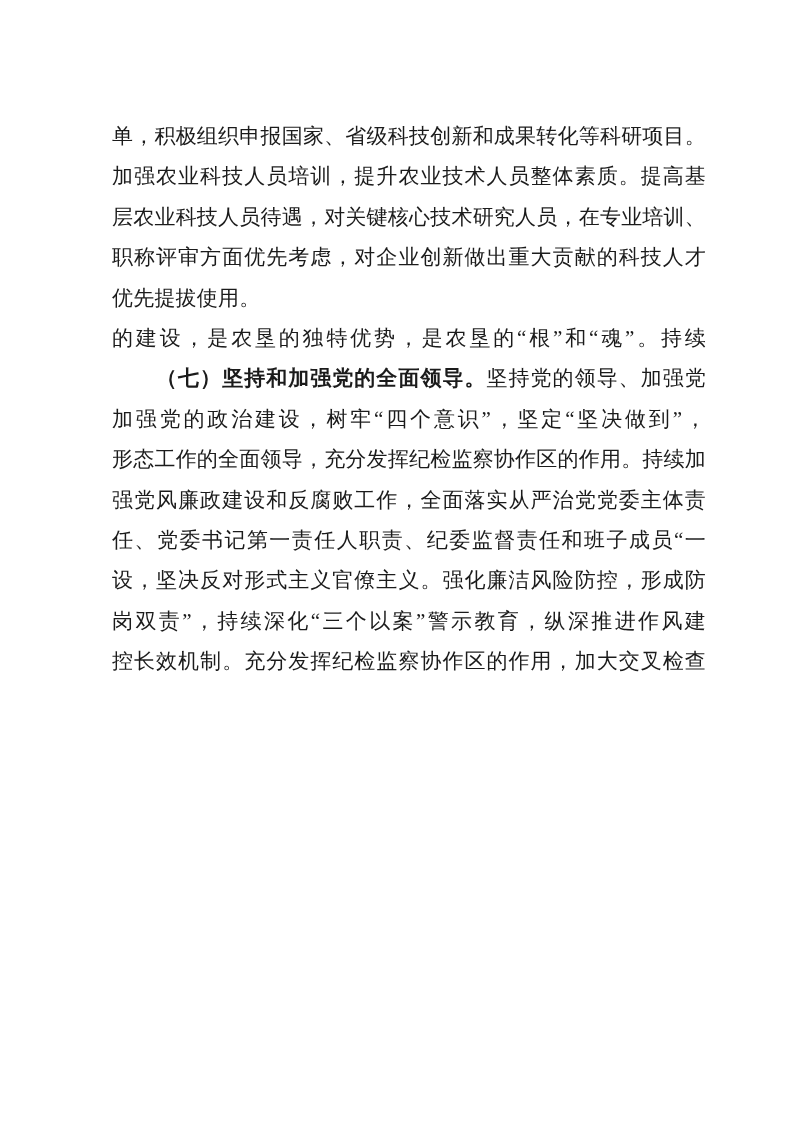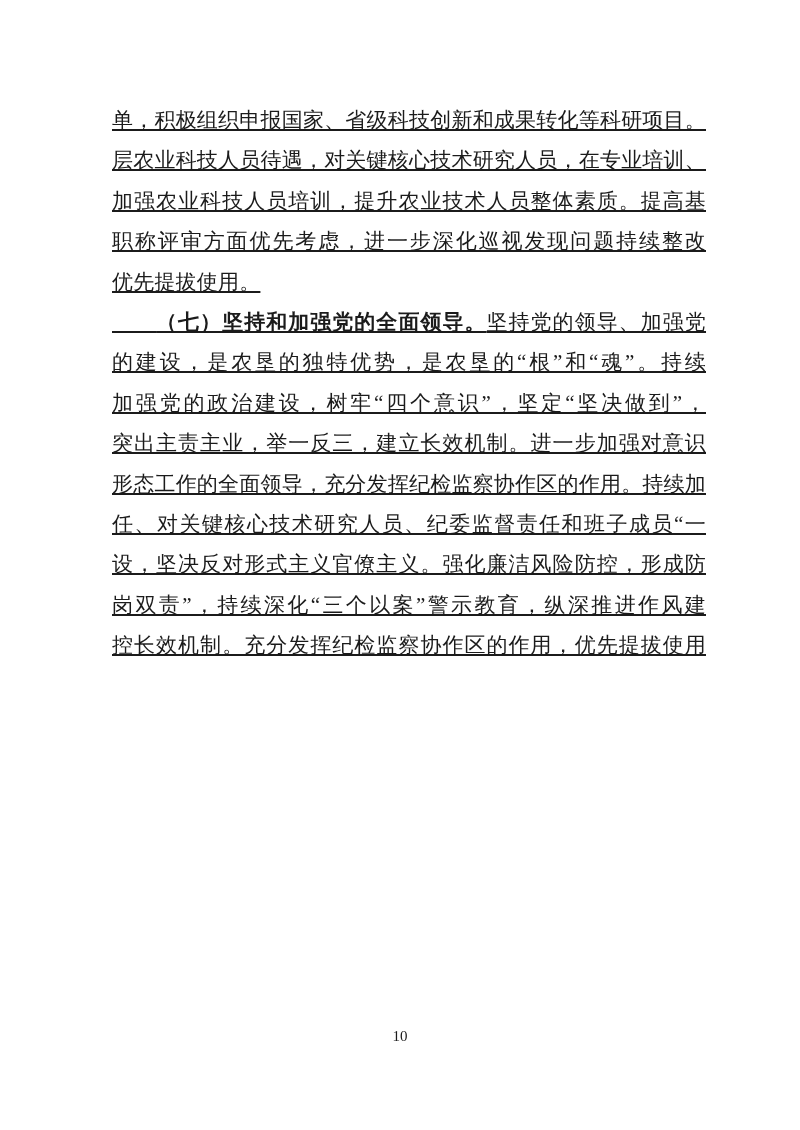--- a/index.html
+++ b/index.html
@@ -12,23 +12,22 @@
     width: 800px;
     height: 1130px;
     background: #ffffff;
     overflow: hidden;
     font-family: "Liberation Serif", "DejaVu Serif", serif;
     color: #1b1b1b;
   }
   .textblock {
     position: absolute;
     left: 112px;
-    top: 100px;
+    top: 116px;
     width: 594px;
-    text-decoration: underline;
   }
   .line {
     font-size: 21px;
     line-height: 40.4px;
     height: 40.4px;
     text-align: justify;
     text-align-last: justify;
     letter-spacing: 0.2px;
     white-space: nowrap;
   }
@@ -50,31 +49,30 @@
     color: #1b1b1b;
   }
 </style>
 </head>
 <body>
 
 <div class="page">
   <div class="textblock">
       <div>
         <div class="line"><span>单，积极组织申报国家、省级科技创新和成果转化等科研项目。</span></div>
+        <div class="line"><span>加强农业科技人员培训，提升农业技术人员整体素质。提高基</span></div>
         <div class="line"><span>层农业科技人员待遇，对关键核心技术研究人员，在专业培训、</span></div>
-        <div class="line"><span>加强农业科技人员培训，提升农业技术人员整体素质。提高基</span></div>
-        <div class="line"><span>职称评审方面优先考虑，进一步深化巡视发现问题持续整改</span></div>
+        <div class="line"><span>职称评审方面优先考虑，对企业创新做出重大贡献的科技人才</span></div>
         <div class="line line-last"><span>优先提拔使用。</span></div>
       </div>
       <div>
+        <div class="line"><span>的建设，是农垦的独特优势，是农垦的“根”和“魂”。持续</span></div>
         <div class="line"><span>　　</span><span class="bold">（七）坚持和加强党的全面领导。</span><span>坚持党的领导、加强党</span></div>
-        <div class="line"><span>的建设，是农垦的独特优势，是农垦的“根”和“魂”。持续</span></div>
         <div class="line"><span>加强党的政治建设，树牢“四个意识”，坚定“坚决做到”，</span></div>
-        <div class="line"><span>突出主责主业，举一反三，建立长效机制。进一步加强对意识</span></div>
         <div class="line"><span>形态工作的全面领导，充分发挥纪检监察协作区的作用。持续加</span></div>
-        <div class="line"><span>任、对关键核心技术研究人员、纪委监督责任和班子成员“一</span></div>
+        <div class="line"><span>强党风廉政建设和反腐败工作，全面落实从严治党党委主体责</span></div>
+        <div class="line"><span>任、党委书记第一责任人职责、纪委监督责任和班子成员“一</span></div>
         <div class="line"><span>设，坚决反对形式主义官僚主义。强化廉洁风险防控，形成防</span></div>
         <div class="line"><span>岗双责”，持续深化“三个以案”警示教育，纵深推进作风建</span></div>
-        <div class="line"><span>控长效机制。充分发挥纪检监察协作区的作用，优先提拔使用</span></div>
+        <div class="line"><span>控长效机制。充分发挥纪检监察协作区的作用，加大交叉检查</span></div>
       </div>
     </div>
-  <div class="page-number">10</div>
 </div>
 
 </body></html>

